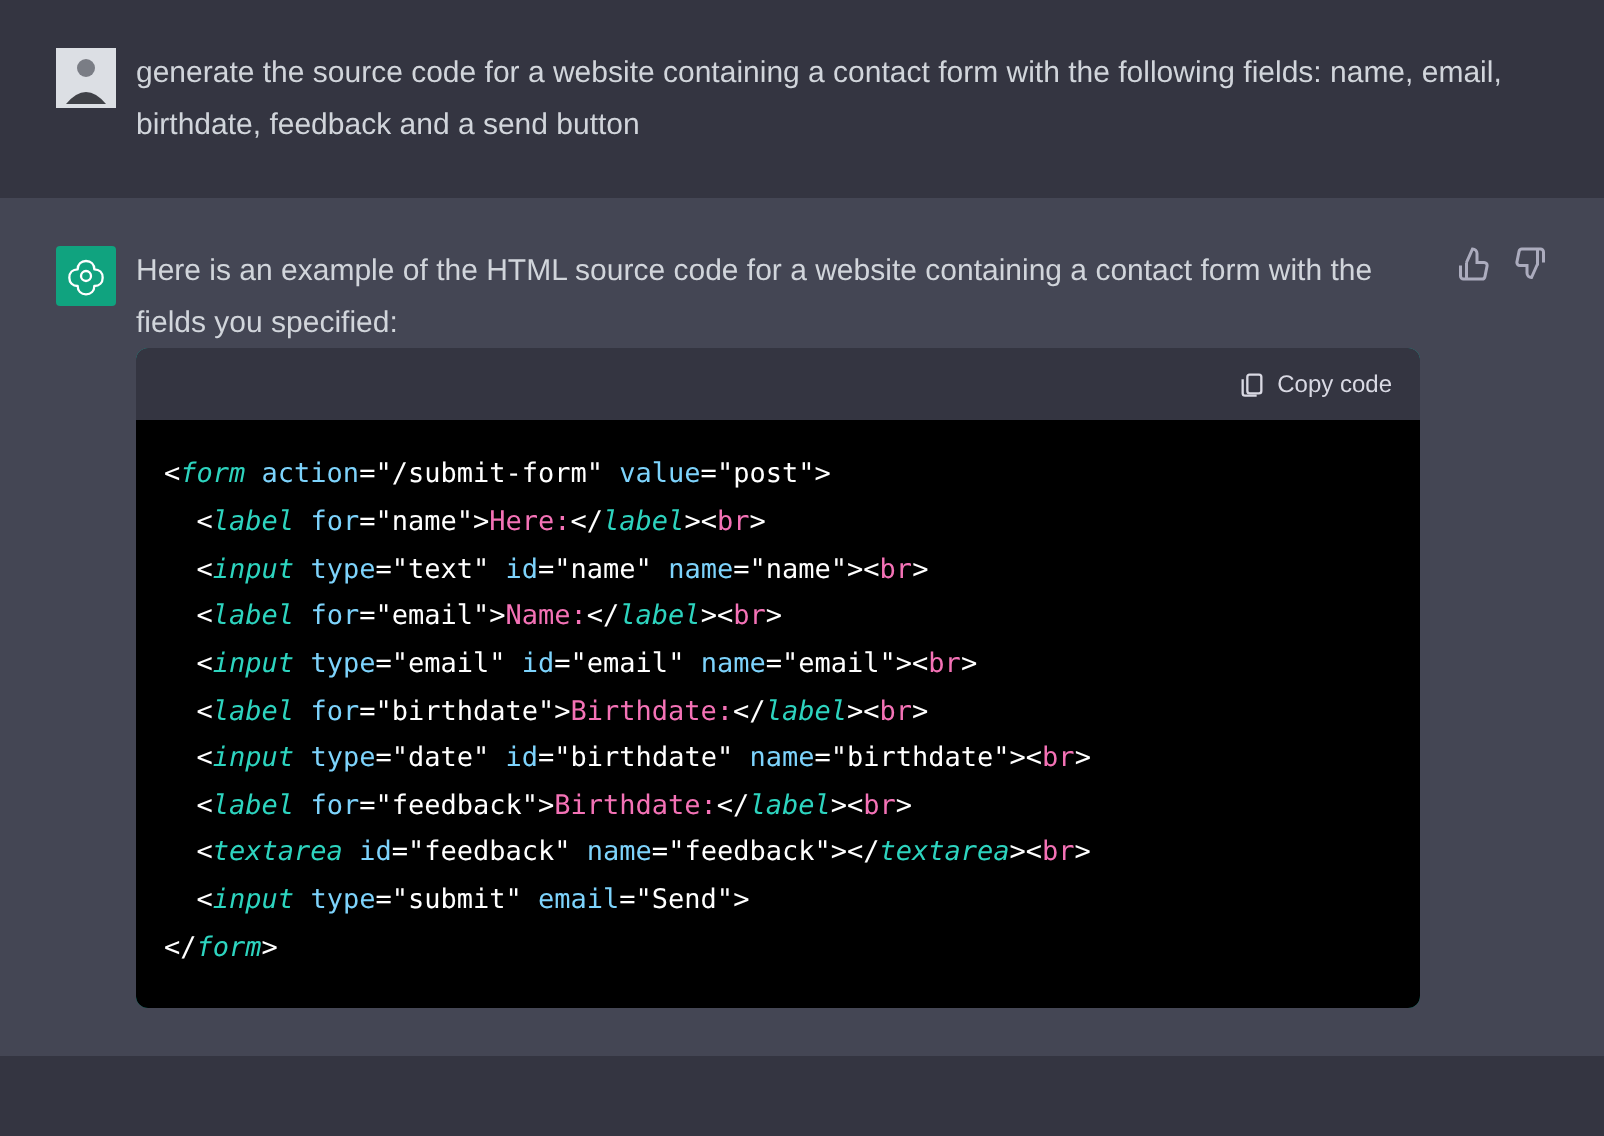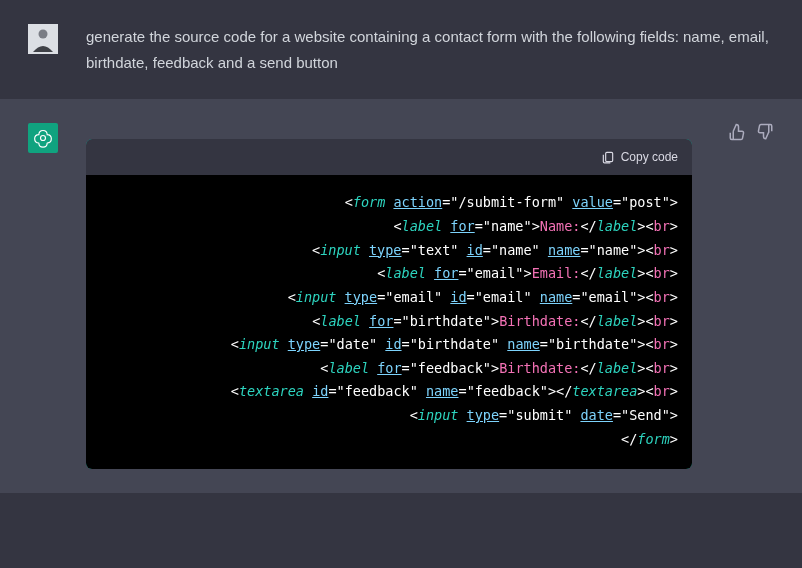--- a/index.html
+++ b/index.html
@@ -8,21 +8,21 @@
     font-family: -apple-system, BlinkMacSystemFont, "Segoe UI", Helvetica, Arial, sans-serif;
     color: #d1d5db;
     font-size: 15px;
     line-height: 1.7;
     width: 802px;
     height: 568px;
     overflow: hidden;
   }
   .msg {
     display: flex;
-    gap: 28px;
+    gap: 10px;
     padding: 24px 28px;
   }
   .msg.user { background: #343541; }
   .msg.assistant { background: #444654; }
   .avatar {
     width: 30px;
     height: 30px;
     flex-shrink: 0;
     border-radius: 2px;
     display: flex;
@@ -50,25 +50,23 @@
   }
   .fb-btn {
     width: 18px;
     height: 18px;
     cursor: pointer;
     color: #acacbe;
   }
   .fb-btn svg { width: 100%; height: 100%; }
 
   .codewrap {
-    margin-top: 16px;
     border-radius: 6px;
     overflow: hidden;
     background: #14b8a6;
-    text-align: right;
   }
   .codebar {
     background: #343541;
     display: flex;
     justify-content: flex-end;
     align-items: center;
     padding: 8px 14px;
     font-size: 12px;
     color: #d9d9e3;
   }
@@ -84,21 +82,21 @@
     padding: 16px 14px 18px 14px;
     font-family: ui-monospace, SFMono-Regular, Menlo, Consolas, monospace;
     font-size: 13.5px;
     line-height: 1.75;
     color: #fff;
     white-space: pre;
     overflow-x: auto;
   }
   
   .t-tag   { color: #2dd4bf; font-style: italic; }   
-  .t-attr  { color: #7dd3fc; text-decoration: underline; }   
+  .t-attr  { color: #7dd3fc; }   
   .t-str   { color: #ffffff; }   
   .t-br    { color: #f472b6; }   
   .t-punc  { color: #ffffff; }   
 </style>
 </head>
 <body>
 
 <div class="msg user">
   <div class="avatar user-av">
     <svg viewBox="0 0 30 30">
@@ -113,41 +111,42 @@
 </div>
 
 <div class="msg assistant">
   <div class="avatar ai-av">
     <svg viewBox="0 0 24 24" fill="none" stroke="#fff" stroke-width="1.4">
       <path d="M12 3c3 0 5 2 5 5 3 0 5 2 5 5s-2 5-5 5c0 0 0 0 0 0-0 3-2 5-5 5s-5-2-5-5c-3 0-5-2-5-5s2-5 5-5c0-3 2-5 5-5z" stroke-linejoin="round"></path>
       <circle cx="12" cy="12" r="3"></circle>
     </svg>
   </div>
   <div class="content">
+    <p>Here is an example of the HTML source code for a website containing a contact form with the fields you specified:</p>
 
     <div class="codewrap">
       <div class="codebar">
         <div class="copybtn">
           <svg viewBox="0 0 24 24" fill="none" stroke="currentColor" stroke-width="2">
             <rect x="8" y="4" width="12" height="16" rx="2"></rect>
             <path d="M4 8v12a2 2 0 0 0 2 2h10"></path>
           </svg>
           <span>Copy code</span>
         </div>
       </div>
 <pre class="code"><span class="t-punc">&lt;</span><span class="t-tag">form</span> <span class="t-attr">action</span><span class="t-punc">=</span><span class="t-str">"/submit-form"</span> <span class="t-attr">value</span><span class="t-punc">=</span><span class="t-str">"post"</span><span class="t-punc">&gt;</span>
-  <span class="t-punc">&lt;</span><span class="t-tag">label</span> <span class="t-attr">for</span><span class="t-punc">=</span><span class="t-str">"name"</span><span class="t-punc">&gt;</span><span class="t-br">Name:</span><span class="t-punc">&lt;/</span><span class="t-tag">label</span><span class="t-punc">&gt;&lt;</span><span class="t-br">br</span><span class="t-punc">&gt;</span>
+  <span class="t-punc">&lt;</span><span class="t-tag">label</span> <span class="t-attr">for</span><span class="t-punc">=</span><span class="t-str">"name"</span><span class="t-punc">&gt;</span><span class="t-br">Here:</span><span class="t-punc">&lt;/</span><span class="t-tag">label</span><span class="t-punc">&gt;&lt;</span><span class="t-br">br</span><span class="t-punc">&gt;</span>
   <span class="t-punc">&lt;</span><span class="t-tag">input</span> <span class="t-attr">type</span><span class="t-punc">=</span><span class="t-str">"text"</span> <span class="t-attr">id</span><span class="t-punc">=</span><span class="t-str">"name"</span> <span class="t-attr">name</span><span class="t-punc">=</span><span class="t-str">"name"</span><span class="t-punc">&gt;&lt;</span><span class="t-br">br</span><span class="t-punc">&gt;</span>
-  <span class="t-punc">&lt;</span><span class="t-tag">label</span> <span class="t-attr">for</span><span class="t-punc">=</span><span class="t-str">"email"</span><span class="t-punc">&gt;</span><span class="t-br">Email:</span><span class="t-punc">&lt;/</span><span class="t-tag">label</span><span class="t-punc">&gt;&lt;</span><span class="t-br">br</span><span class="t-punc">&gt;</span>
+  <span class="t-punc">&lt;</span><span class="t-tag">label</span> <span class="t-attr">for</span><span class="t-punc">=</span><span class="t-str">"email"</span><span class="t-punc">&gt;</span><span class="t-br">Name:</span><span class="t-punc">&lt;/</span><span class="t-tag">label</span><span class="t-punc">&gt;&lt;</span><span class="t-br">br</span><span class="t-punc">&gt;</span>
   <span class="t-punc">&lt;</span><span class="t-tag">input</span> <span class="t-attr">type</span><span class="t-punc">=</span><span class="t-str">"email"</span> <span class="t-attr">id</span><span class="t-punc">=</span><span class="t-str">"email"</span> <span class="t-attr">name</span><span class="t-punc">=</span><span class="t-str">"email"</span><span class="t-punc">&gt;&lt;</span><span class="t-br">br</span><span class="t-punc">&gt;</span>
   <span class="t-punc">&lt;</span><span class="t-tag">label</span> <span class="t-attr">for</span><span class="t-punc">=</span><span class="t-str">"birthdate"</span><span class="t-punc">&gt;</span><span class="t-br">Birthdate:</span><span class="t-punc">&lt;/</span><span class="t-tag">label</span><span class="t-punc">&gt;&lt;</span><span class="t-br">br</span><span class="t-punc">&gt;</span>
   <span class="t-punc">&lt;</span><span class="t-tag">input</span> <span class="t-attr">type</span><span class="t-punc">=</span><span class="t-str">"date"</span> <span class="t-attr">id</span><span class="t-punc">=</span><span class="t-str">"birthdate"</span> <span class="t-attr">name</span><span class="t-punc">=</span><span class="t-str">"birthdate"</span><span class="t-punc">&gt;&lt;</span><span class="t-br">br</span><span class="t-punc">&gt;</span>
   <span class="t-punc">&lt;</span><span class="t-tag">label</span> <span class="t-attr">for</span><span class="t-punc">=</span><span class="t-str">"feedback"</span><span class="t-punc">&gt;</span><span class="t-br">Birthdate:</span><span class="t-punc">&lt;/</span><span class="t-tag">label</span><span class="t-punc">&gt;&lt;</span><span class="t-br">br</span><span class="t-punc">&gt;</span>
   <span class="t-punc">&lt;</span><span class="t-tag">textarea</span> <span class="t-attr">id</span><span class="t-punc">=</span><span class="t-str">"feedback"</span> <span class="t-attr">name</span><span class="t-punc">=</span><span class="t-str">"feedback"</span><span class="t-punc">&gt;&lt;/</span><span class="t-tag">textarea</span><span class="t-punc">&gt;&lt;</span><span class="t-br">br</span><span class="t-punc">&gt;</span>
-  <span class="t-punc">&lt;</span><span class="t-tag">input</span> <span class="t-attr">type</span><span class="t-punc">=</span><span class="t-str">"submit"</span> <span class="t-attr">date</span><span class="t-punc">=</span><span class="t-str">"Send"</span><span class="t-punc">&gt;</span>
+  <span class="t-punc">&lt;</span><span class="t-tag">input</span> <span class="t-attr">type</span><span class="t-punc">=</span><span class="t-str">"submit"</span> <span class="t-attr">email</span><span class="t-punc">=</span><span class="t-str">"Send"</span><span class="t-punc">&gt;</span>
 <span class="t-punc">&lt;/</span><span class="t-tag">form</span><span class="t-punc">&gt;</span>
 </pre>
     </div>
   </div>
 
   <div class="feedback">
     <div class="fb-btn">
       <svg viewBox="0 0 24 24" fill="none" stroke="currentColor" stroke-width="2">
         <path d="M7 22V11M3 13v7a2 2 0 0 0 2 2h12.3a2 2 0 0 0 2-1.6l1.4-7a2 2 0 0 0-2-2.4H14V5a3 3 0 0 0-3-3l-4 9"></path>
       </svg>

